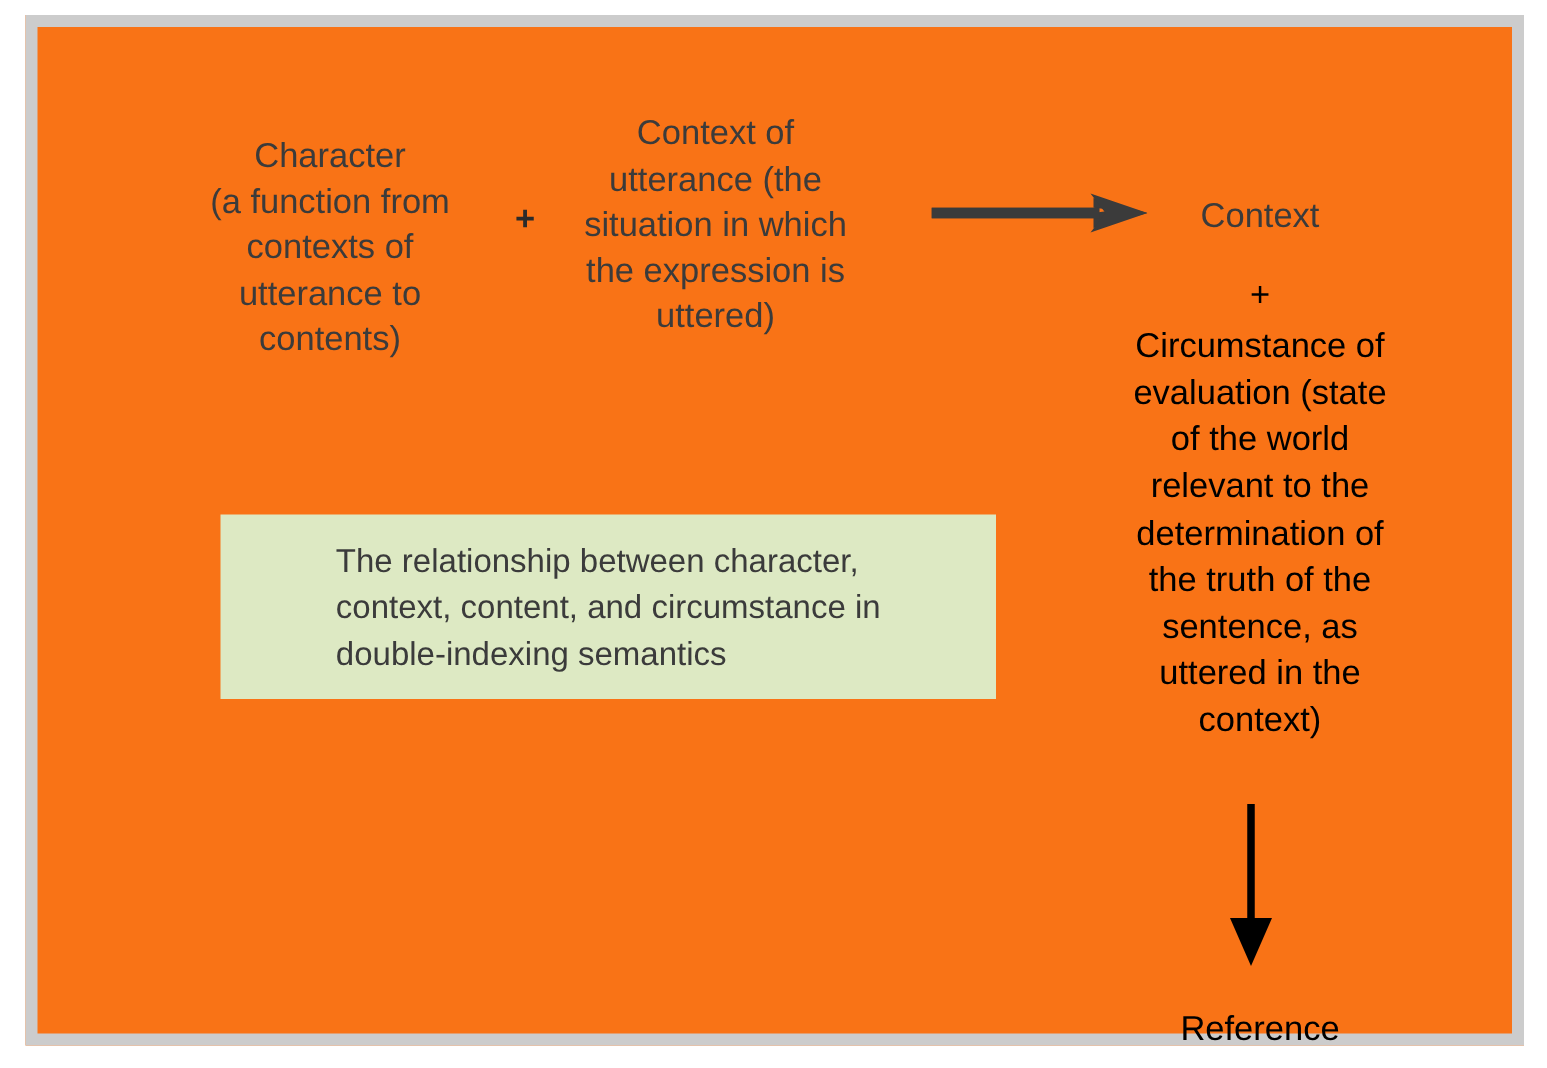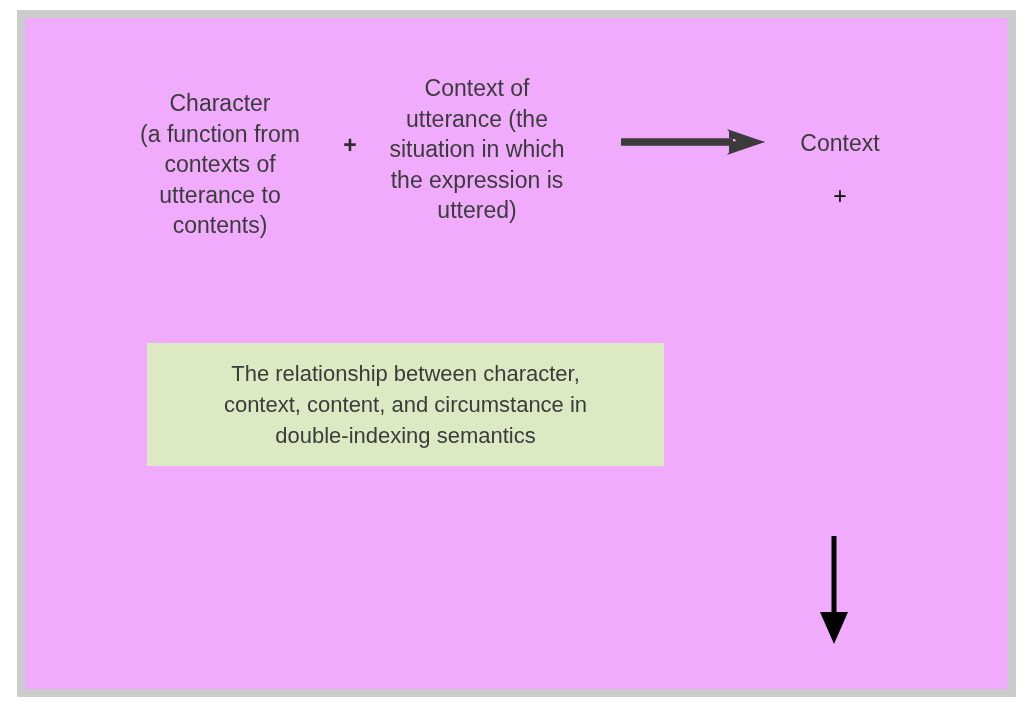--- a/index.html
+++ b/index.html
@@ -17,21 +17,21 @@
   }
   
   #figure-frame {
     position: absolute;
     left: 17px;
     top: 10px;
     width: 999px;
     height: 687px;
     box-sizing: border-box;
     border: 8px solid #cccccc;
-    background: #f0abfc;
+    background: #f97316;
   }
   .txt-block {
     position: absolute;
     text-align: center;
     line-height: 1.33;
     white-space: pre-line;
   }
   
   #character-block {
     left: 92px;
@@ -109,21 +109,20 @@
     left: 122px;
     top: 325px;
     width: 517px;
     height: 123px;
     background: #dde9c3;
     display: flex;
     align-items: center;
     justify-content: center;
   }
   #caption-text {
-    text-align: center;
     font-size: 22px;
     line-height: 1.42;
     color: #3b3b3b;
     white-space: pre-line;
     padding: 0 14px;
   }
 </style>
 </head>
 <body>
 
@@ -148,26 +147,36 @@
       <path d="M0 12.5 H108 V6 L144 16 L108 26 V19.5 H0 Z
                M108 16 L122 14 L108 12.5 Z" fill="#3b3b3b"></path>
       <path d="M0 12.5 H112 V19.5 H0 Z" fill="#3b3b3b"></path>
       <path d="M106 3 L144 16 L106 29 L116 16 Z" fill="#3b3b3b"></path>
     </svg>
 
     <div class="txt-block" id="content-label">Context</div>
 
     <div class="txt-block" id="plus-2">+</div>
 
+    <div class="txt-block" id="circumstance-block">Circumstance of
+evaluation (state
+of the world
+relevant to the
+determination of
+the truth of the
+sentence, as
+uttered in the
+context)</div>
 
     <svg id="arrow-vertical" viewBox="0 0 42 108">
       <rect x="18.5" y="0" width="5" height="82" fill="#000000"></rect>
       <path d="M7 76 L35 76 L21 108 Z" fill="#000000"></path>
     </svg>
 
+    <div class="txt-block" id="reference-label">Reference</div>
 
     <div id="caption-box">
       <div id="caption-text">The relationship between character,
 context, content, and circumstance in
 double-indexing semantics</div>
     </div>
 
   </div>
 </div>
 

